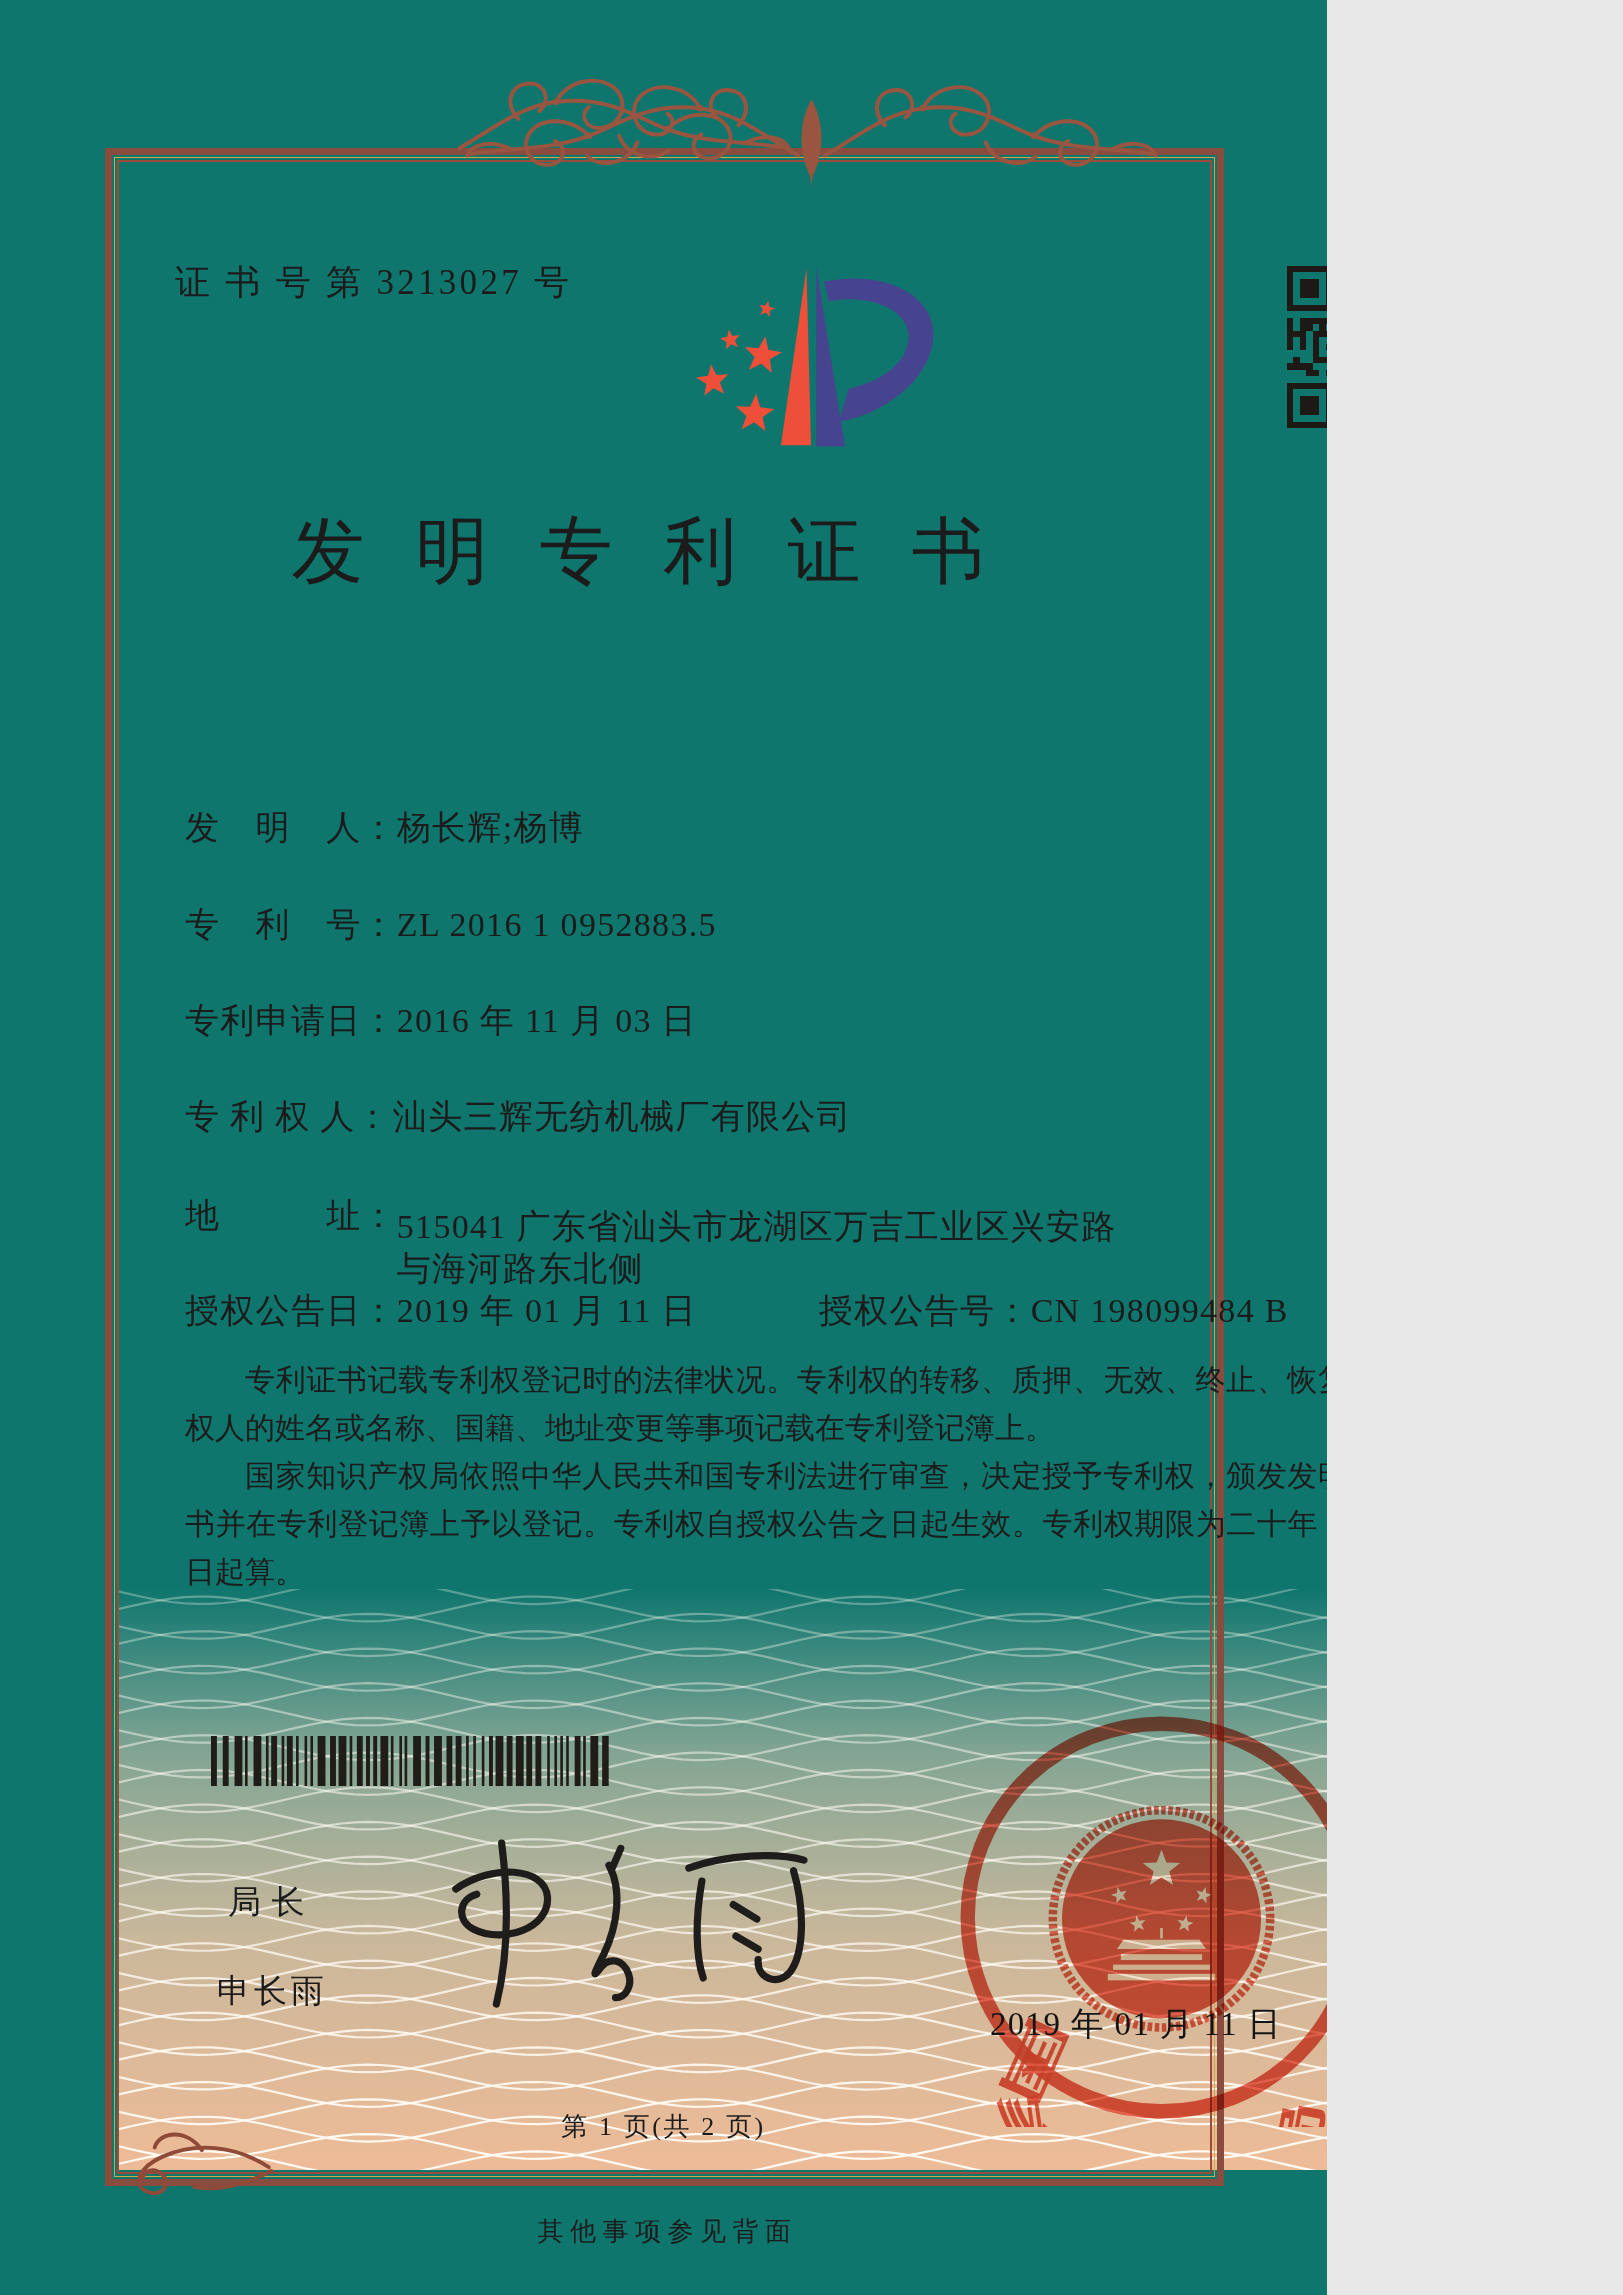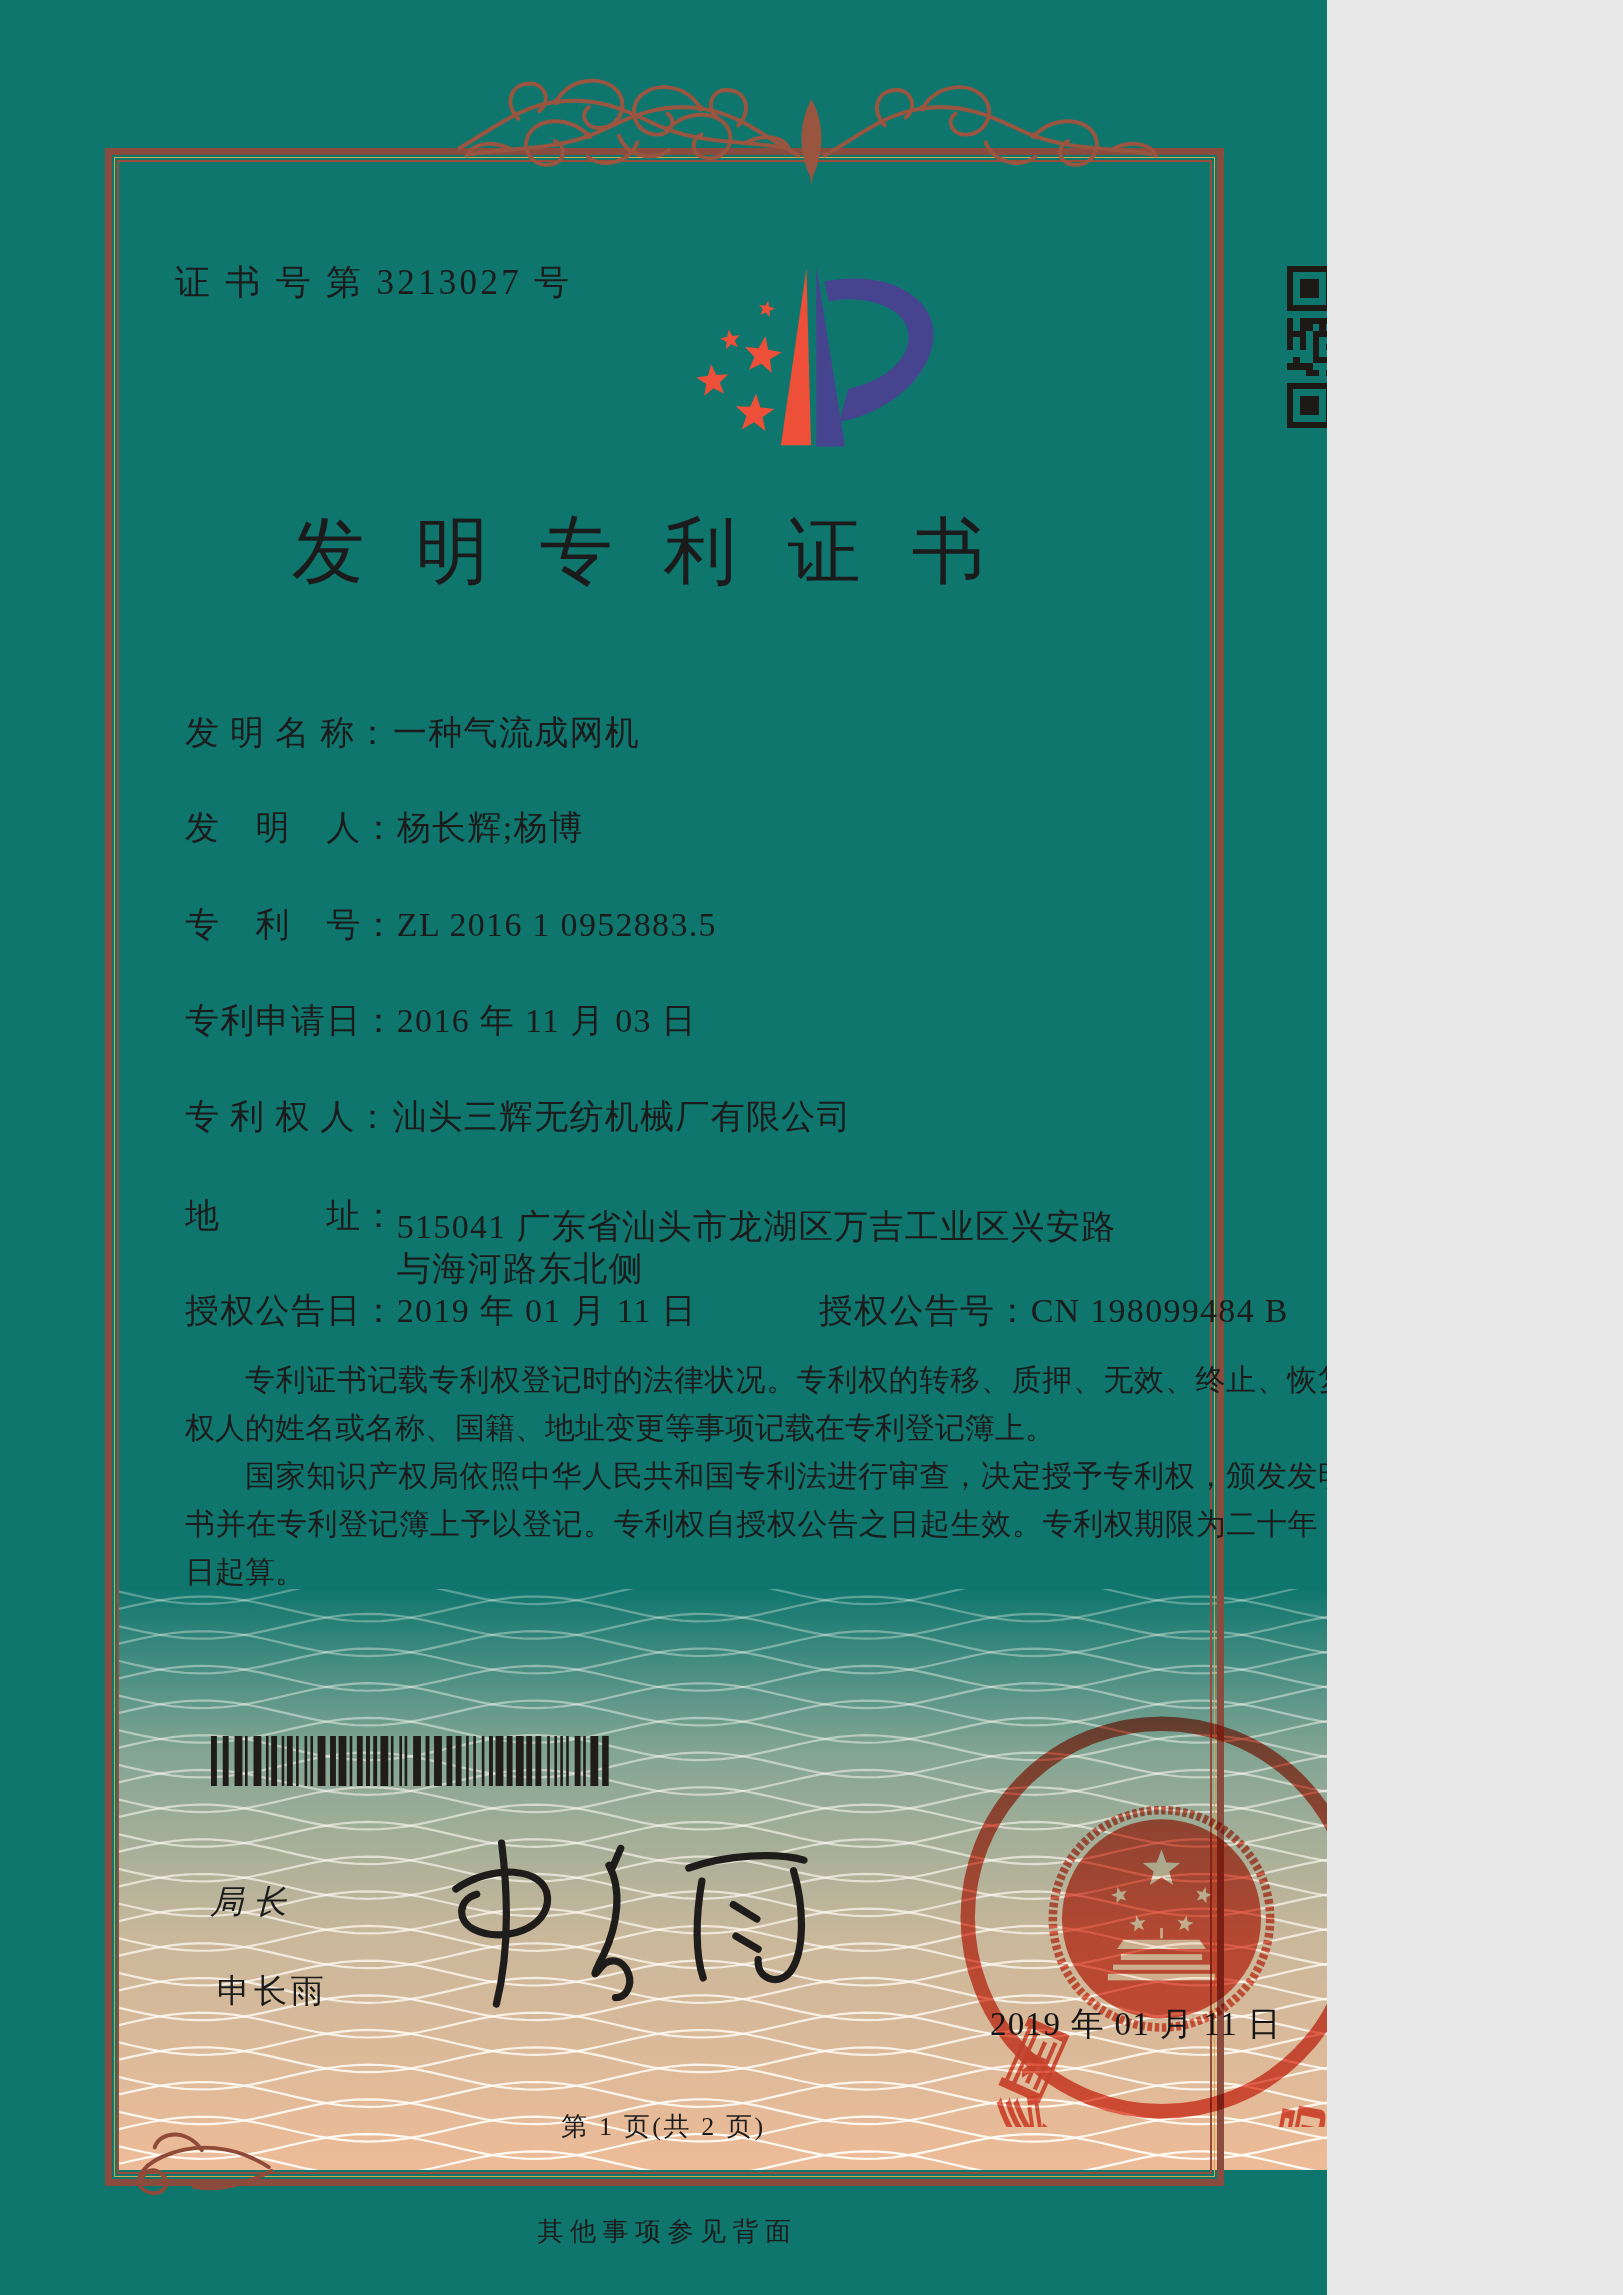--- a/index.html
+++ b/index.html
@@ -31,21 +31,21 @@
   .r4{top:1094px;} .r5{top:1193px;white-space:normal;width:1276px;}
   .r5 .val{display:inline-block;width:753px;vertical-align:top;line-height:42px;margin-top:13px;}
   .auth{top:1288px;}
   .auth .val1{display:inline-block;width:422px;}
   
   .paras{position:absolute;left:185px;width:1255px;top:1356px;font-size:30px;
          line-height:48px;text-align:justify;z-index:5;}
   .paras p{margin:0;text-indent:2em;}
   
   .barcode{position:absolute;left:211px;top:1736px;width:399px;height:50px;z-index:5;}
-  .signer-title{position:absolute;left:210px;top:1880px;font-size:33px;letter-spacing:10.5px;z-index:5;font-style:italic;}
+  .signer-title{position:absolute;left:228px;top:1880px;font-size:33px;letter-spacing:10.5px;z-index:5;}
   .signer-name{position:absolute;left:217px;top:1969px;font-size:33px;letter-spacing:3.9px;z-index:5;}
   .signature{position:absolute;left:393px;top:1826px;width:445px;height:190px;z-index:6;}
   .seal{position:absolute;left:952px;top:1708px;width:419px;height:419px;z-index:5;
         mix-blend-mode:multiply;opacity:.93;}
   .seal-date{position:absolute;left:990px;top:2002px;font-size:33px;letter-spacing:1.3px;z-index:7;color:#141414;white-space:nowrap;}
   .page-info{position:absolute;left:0;right:0;top:2109px;text-align:center;font-size:26px;letter-spacing:2.6px;z-index:5;}
   .back-note{position:absolute;left:8px;right:0;top:2214px;text-align:center;font-size:26px;letter-spacing:6.5px;z-index:5;}
 </style>
 </head>
 <body>
@@ -469,23 +469,20 @@
         <rect x="9" y="24" width="1" height="1"></rect>
         <rect x="11" y="24" width="1" height="1"></rect>
         <rect x="20" y="24" width="1" height="1"></rect>
         <rect x="21" y="24" width="1" height="1"></rect>
         <rect x="22" y="24" width="1" height="1"></rect>
       </g>
     </svg>
 
   <h1 class="title">发明专利证书</h1>
 
-  <div class="fr r0">
-    <span class="lab">发 明 名 称：</span><span class="val">一种气流成网机</span>
-  </div>
   <div class="fr r1">
     <span class="lab">发　明　人：</span><span class="val">杨长辉;杨博</span>
   </div>
   <div class="fr r2">
     <span class="lab">专　利　号：</span><span class="val">ZL 2016 1 0952883.5</span>
   </div>
   <div class="fr r3">
     <span class="lab">专利申请日：</span><span class="val">2016 年 11 月 03 日</span>
   </div>
   <div class="fr r4">

